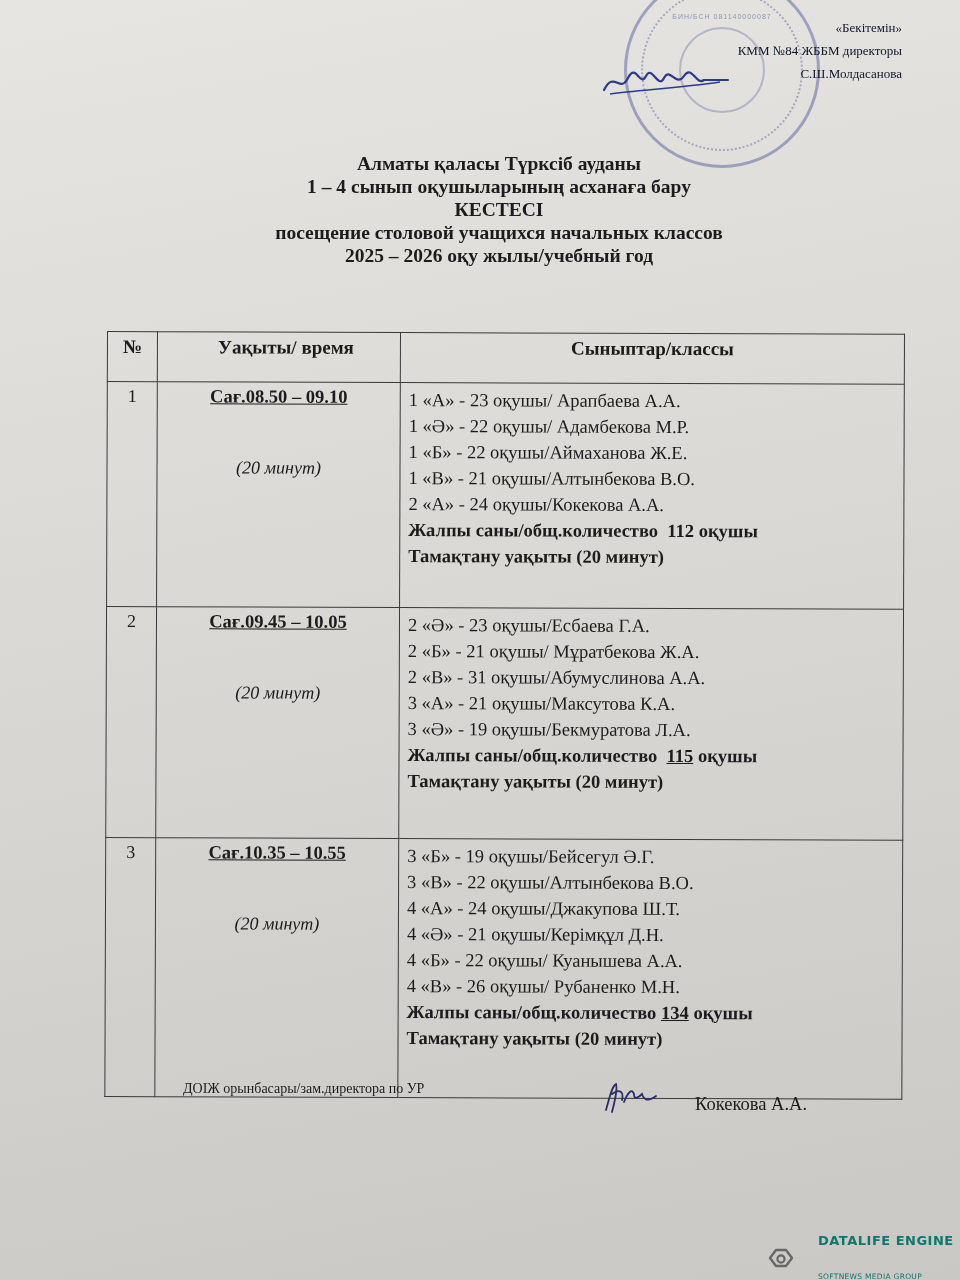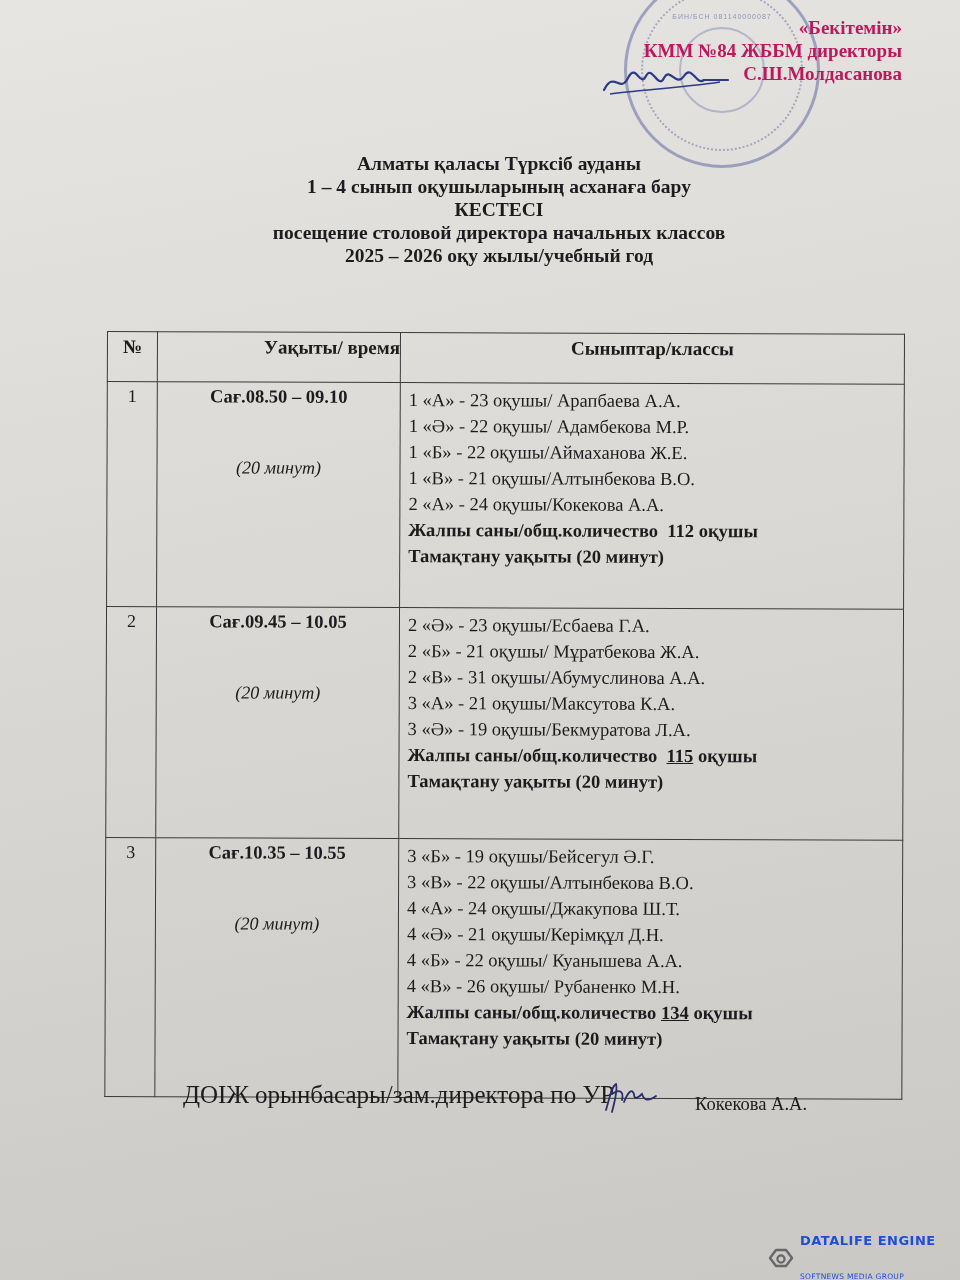--- a/index.html
+++ b/index.html
@@ -54,24 +54,24 @@
       font-size: 7px;
       color: rgba(70, 80, 150, 0.55);
       letter-spacing: 1px;
       white-space: nowrap;
     }
     .approval {
       position: absolute;
       right: 58px;
       top: 16px;
       text-align: right;
-      font-weight: bold;
-      font-size: 19px;
+      font-weight: normal;
+      font-size: 13px;
       line-height: 23px;
-      color: #be185d;
+      color: #0f172a;
     }
     .approval div { white-space: nowrap; }
     .signature-director {
       position: absolute;
       left: 600px;
       top: 60px;
       width: 130px;
       height: 40px;
     }
 
@@ -107,35 +107,36 @@
     .schedule th {
       font-weight: bold;
       font-size: 19px;
       height: 50px;
       padding-top: 4px;
       box-sizing: border-box;
     }
     .col-num { width: 50px; }
     .col-time { width: 243px; }
     .th-num { text-align: center; }
-    .th-time { text-align: right; padding-left: 14px !important; }
+    .th-time { text-align: center; padding-left: 14px !important; }
     .th-classes { text-align: center; }
     .num-cell {
       text-align: center;
       font-size: 18px;
       padding-top: 4px !important;
     }
     .time-cell {
       text-align: center;
       padding-top: 3px !important;
     }
     .time-range {
       font-weight: bold;
       font-size: 18.5px;
       line-height: 23px;
+      text-decoration: underline;
     }
     .duration {
       font-style: italic;
       font-size: 18px;
       line-height: 22px;
       margin-top: 48px;
     }
     .classes-cell {
       padding: 4px 8px 14px 8px !important;
       font-size: 18.5px;
@@ -151,21 +152,21 @@
     }
     .row-1 td { height: 206px; }
     .row-2 td { height: 212px; }
     .row-3 td { height: 240px; }
 
     
     .footer-line {
       position: absolute;
       left: 183px;
       top: 1081px;
-      font-size: 25px;
+      font-size: 14px;
       white-space: nowrap;
     }
     .footer-name {
       position: absolute;
       left: 695px;
       top: 1094px;
       font-size: 18.5px;
       white-space: nowrap;
     }
     .signature-deputy {
@@ -176,22 +177,22 @@
       height: 34px;
     }
 
     
     .watermark {
       position: absolute;
       left: 768px;
       top: 1234px;
       display: flex;
       align-items: center;
-      gap: 6px;
-      color: #1d4ed8;
+      gap: 24px;
+      color: #0f766e;
       font-family: "DejaVu Sans", sans-serif;
     }
     .wm-logo {
       width: 26px;
       height: 22px;
     }
     .wm-title {
       font-weight: bold;
       font-size: 13px;
       letter-spacing: 0.5px;
@@ -221,21 +222,21 @@
   <div class="approval">
     <div>«Бекітемін»</div>
     <div>КММ №84 ЖББМ директоры</div>
     <div>С.Ш.Молдасанова</div>
   </div>
 
   <div class="title-block">
     <div>Алматы қаласы  Түрксіб ауданы</div>
     <div>1 – 4 сынып оқушыларының асханаға бару</div>
     <div>КЕСТЕСІ</div>
-    <div>посещение столовой директора начальных классов</div>
+    <div>посещение столовой учащихся начальных классов</div>
     <div>2025 – 2026 оқу жылы/учебный год</div>
   </div>
 
   <table class="schedule">
     <colgroup>
       <col class="col-num">
       <col class="col-time">
       <col>
     </colgroup>
     <thead>

